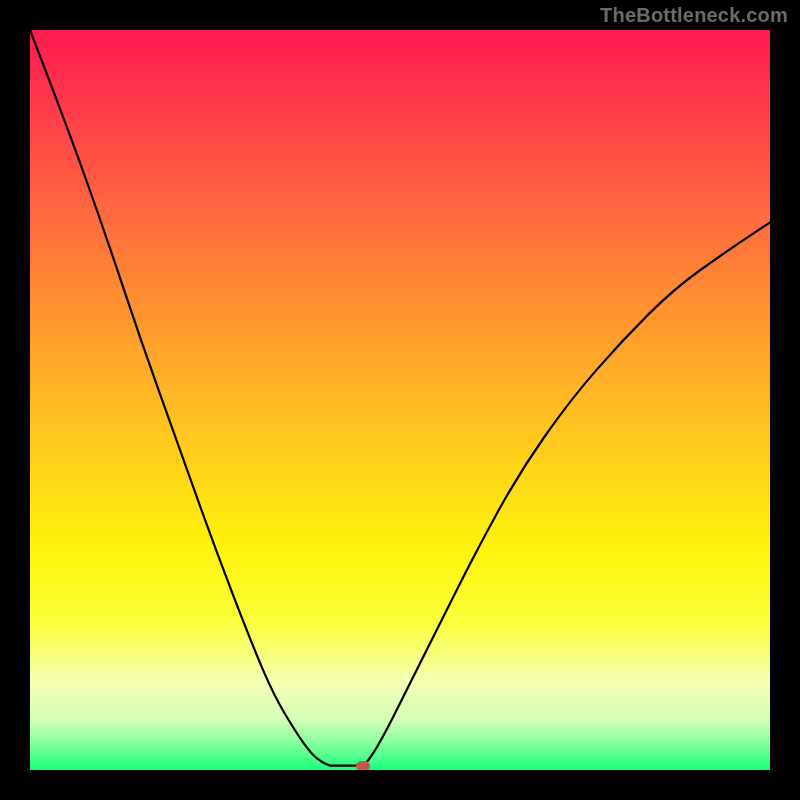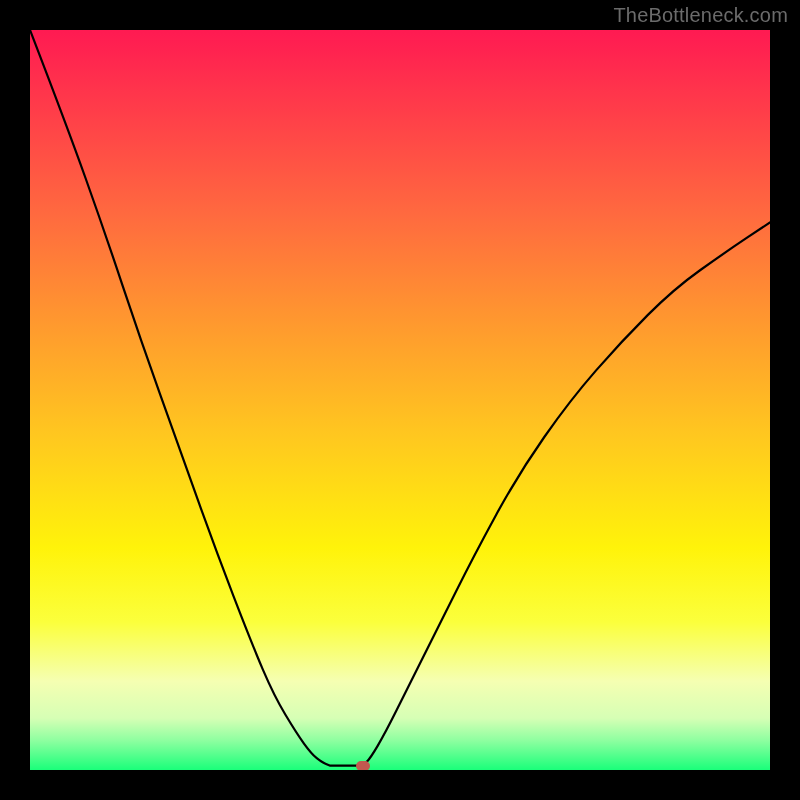--- a/index.html
+++ b/index.html
@@ -51,21 +51,21 @@
     border-radius: 5px;
     background: #c2584f;
     transform: translate(-50%, -50%);
   }
   .watermark {
     position: absolute;
     top: 4px;
     right: 12px;
     color: #6b6b6b;
     font-size: 20px;
-    font-weight: 400;
+    font-weight: 700;
     letter-spacing: 0.2px;
     user-select: none;
   }
   svg.curve {
     position: absolute;
     left: 0; top: 0;
     width: 100%; height: 100%;
   }
   svg.curve path {
     fill: none;

